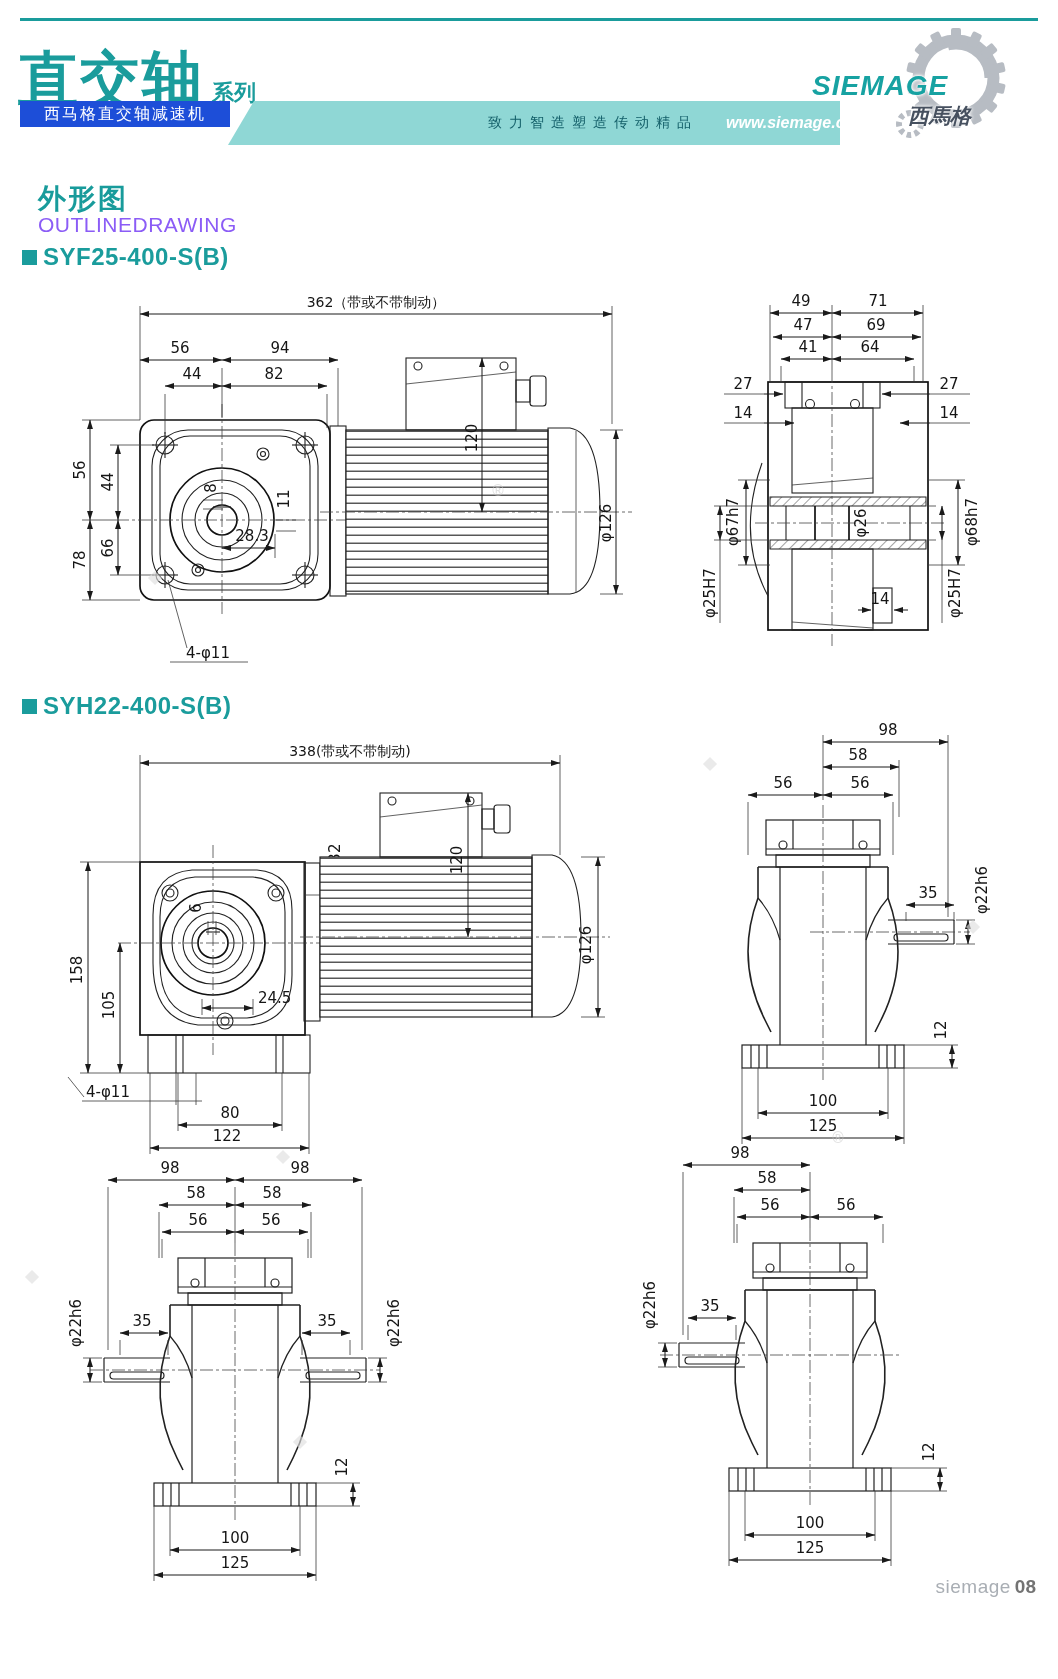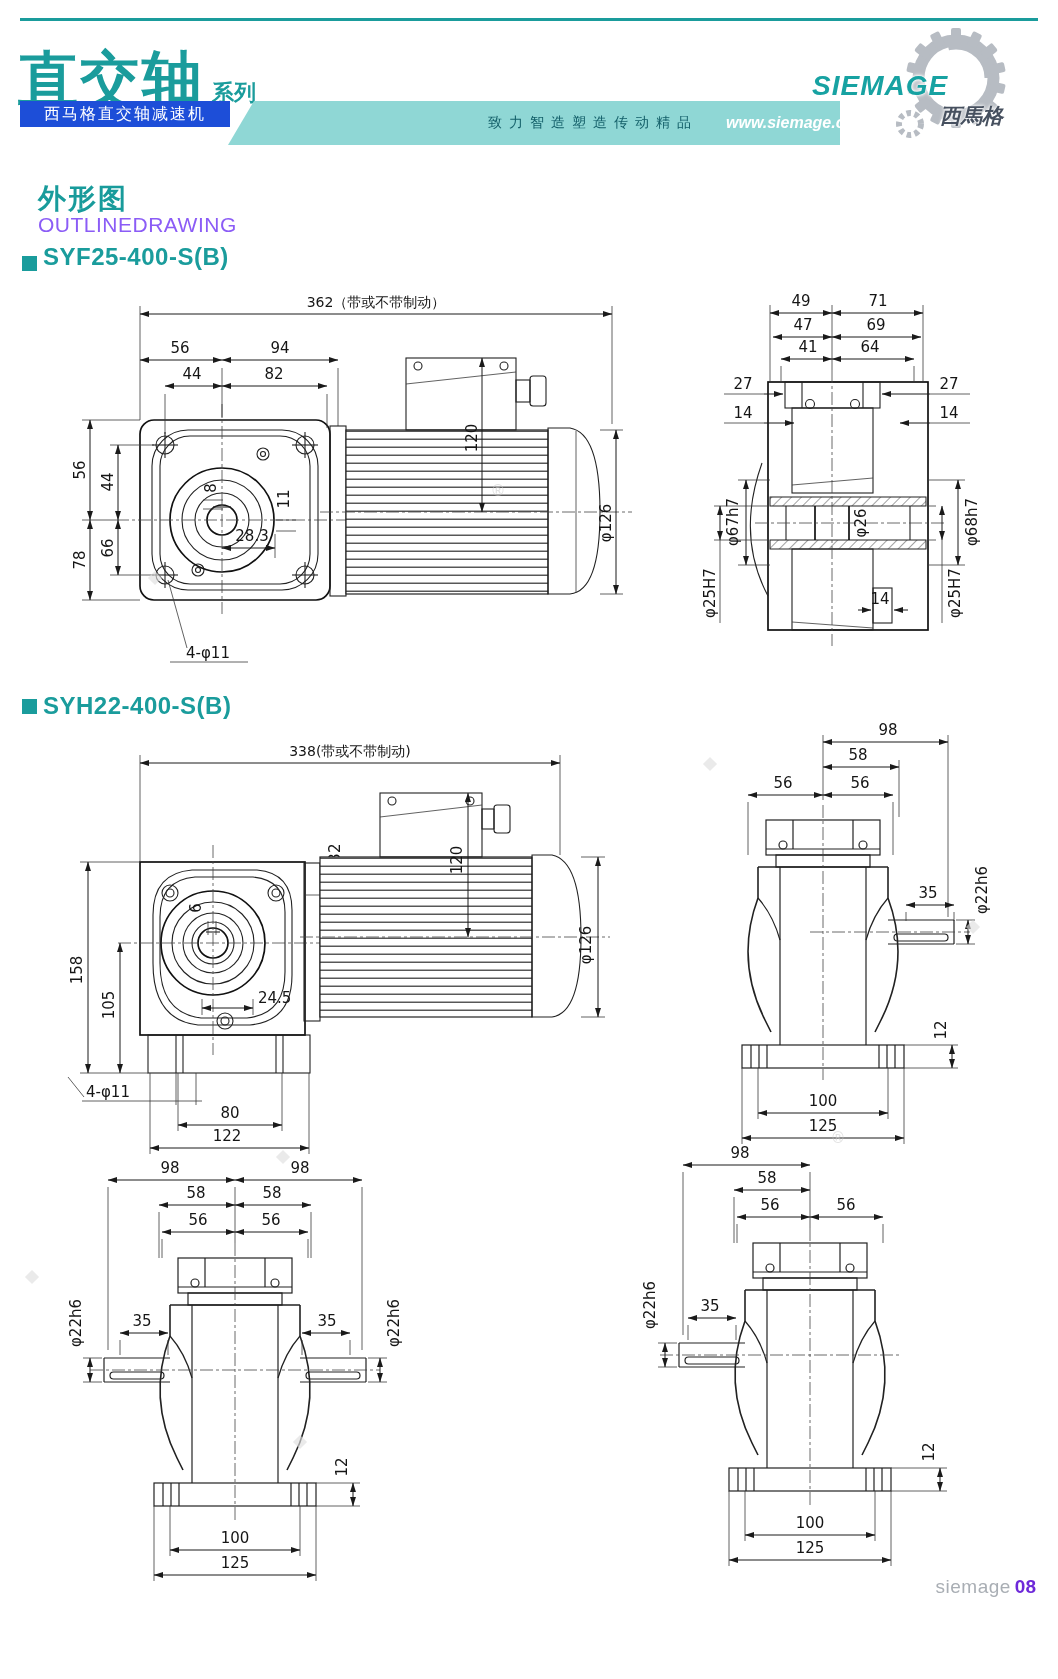--- a/index.html
+++ b/index.html
@@ -18,26 +18,26 @@
              color:#fff;font-size:16px;letter-spacing:2px;display:flex;align-items:center;
              justify-content:center;}
   .band-light{position:absolute;left:228px;top:101px;width:612px;height:44px;background:#8FD7D5;
               clip-path:polygon(26px 0,100% 0,100% 100%,0 100%);display:flex;align-items:center;}
   .band-slogan{font-size:14px;color:#14606A;letter-spacing:7px;margin-left:260px;white-space:nowrap;}
   .band-url{font-size:16px;color:#fff;font-weight:800;font-style:italic;margin-left:28px;white-space:nowrap;}
   .logo{position:absolute;left:806px;top:24px;width:240px;height:115px;}
   .logo-text{position:absolute;left:6px;top:46px;font-size:28px;font-weight:900;font-style:italic;
              color:#17A2A2;letter-spacing:1px;text-shadow:0 0 3px #fff,0 0 5px #fff,0 0 2px #fff;}
   .logo-cn{position:absolute;left:102px;top:78px;font-size:21px;font-weight:700;font-style:italic;
-           color:#46505F;font-family:"DejaVu Serif",serif;text-shadow:0 0 3px #fff,0 0 4px #fff;margin-left:32px;}
+           color:#46505F;font-family:"DejaVu Serif",serif;text-shadow:0 0 3px #fff,0 0 4px #fff;}
   
   .title-cn{position:absolute;left:38px;top:180px;font-size:28px;font-weight:800;color:#189B9B;letter-spacing:2px;}
   .title-en{position:absolute;left:38px;top:213px;font-size:21px;color:#8b5cf6;letter-spacing:.5px;}
   .model-row{position:absolute;display:flex;align-items:center;color:#1A9C9C;}
-  .model1{left:22px;top:243px;align-items:flex-end;}
+  .model1{left:22px;top:243px;}
   .model2{left:22px;top:692px;}
   .sq{width:15px;height:15px;background:#1A9C9C;margin-right:6px;flex:0 0 auto;}
   .model-label{font-size:24px;font-weight:600;letter-spacing:.5px;}
   
   .dwg{position:absolute;left:20px;}
   #svg1{top:278px;}
   #svg2{top:705px;}
   svg .ln{stroke:#222;stroke-width:1.1;fill:none;}
   svg .th{stroke:#111;stroke-width:1.7;fill:none;}
   svg .x{stroke:#3a3a3a;stroke-width:.8;fill:none;}
@@ -47,21 +47,21 @@
   #svg2 .dm{marker-start:url(#ar2);marker-end:url(#ar2);}
   svg text{font-family:"DejaVu Sans",sans-serif;fill:#151515;}
   svg .t{font-size:15px;text-anchor:middle;}
   svg .tl{font-size:15px;text-anchor:start;}
   svg .cn{font-size:14px;text-anchor:middle;}
   svg .wm{font-size:15px;fill:#c9c9c9;opacity:.55;text-anchor:middle;}
   .dia{fill:#dedede;opacity:.65;}
   
   .footer{position:absolute;right:22px;top:1576px;font-size:19px;}
   .footer .fb{color:#A9AEB4;letter-spacing:.5px;}
-  .footer .fp{color:#6d28d9;font-weight:800;margin-left:4px;}
+  .footer .fp{color:#737373;font-weight:800;margin-left:4px;}
 </style>
 </head>
 <body>
 
 <div class="page">
 
   <div class="toprule"></div>
 
   <div class="brand-block">
     <span class="series-cn">直交轴</span><span class="series-suffix">系列</span>

